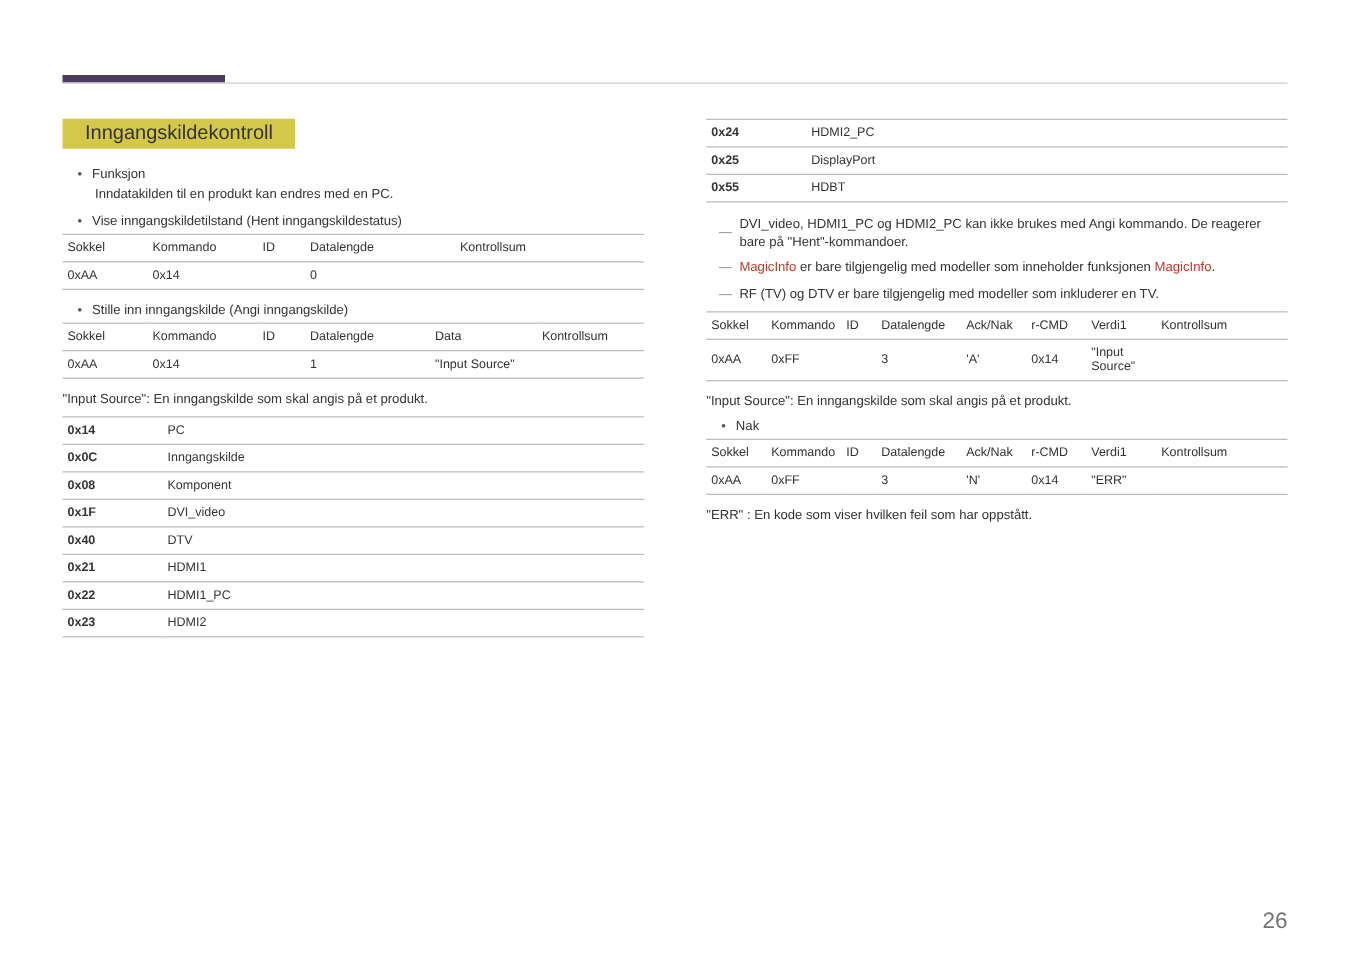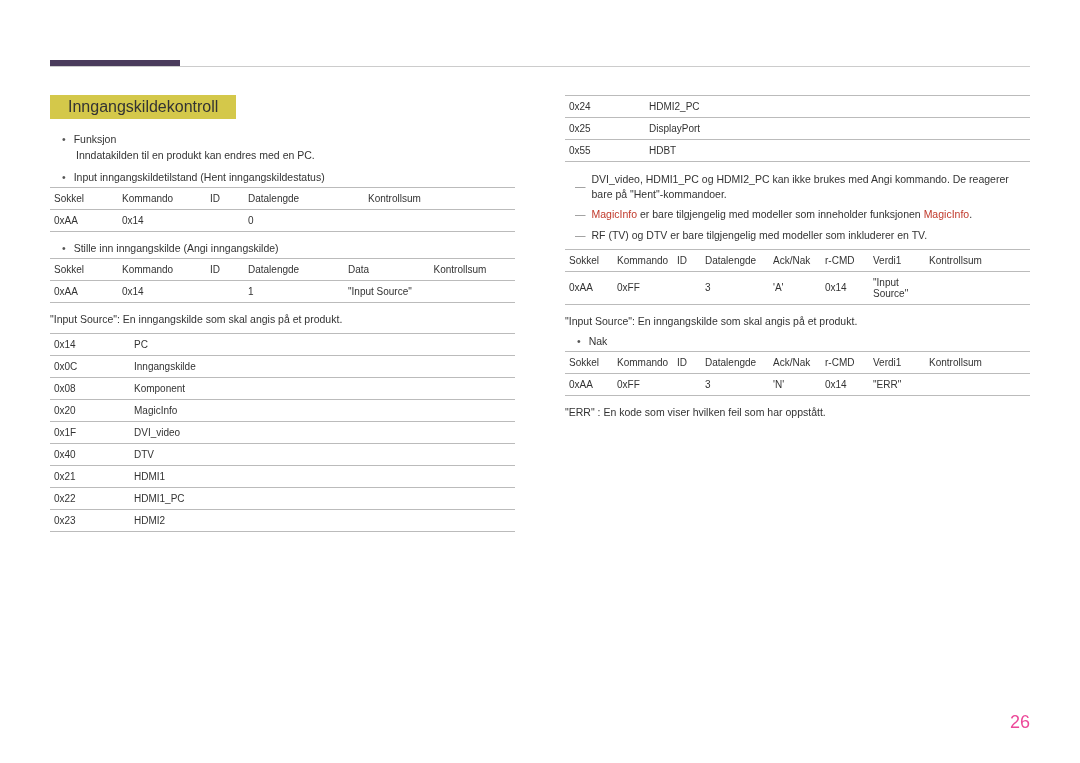--- a/index.html
+++ b/index.html
@@ -68,62 +68,62 @@
   }
   th, td {
     text-align: left;
     padding: 5px 4px;
     font-weight: normal;
     font-size: 10px;
     border-bottom: 1px solid #bbb;
     overflow: hidden;
   }
   th { border-top: 1px solid #bbb; }
-  .codes-table td:first-child { width: 80px; }
+  .codes-table td:first-child { width: 80px; font-weight: bold; }
   .note-row {
     display: flex;
     align-items: center;
     margin-bottom: 6px;
     padding-left: 10px;
     line-height: 1.4;
   }
   .note-row::before {
     content: "―";
     margin-right: 6px;
     color: #888;
     flex-shrink: 0;
   }
   .red { color: #c0392b; }
   .desc { margin: 8px 0; }
   .page-num {
     position: absolute;
-    bottom: 30px;
+    bottom: 16px;
     right: 50px;
     font-size: 18px;
-    color: #ec4899;
+    color: #737373;
   }
 </style>
 </head>
 <body>
 
 <div class="top-bar"></div>
 <div class="top-rule"></div>
 
 <div class="content">
 
   <div class="col">
     <h2 class="section-title">Inngangskildekontroll</h2>
 
     <div class="bullet-row">
         <span>Funksjon</span>
       </div>
     <div class="sub-text">Inndatakilden til en produkt kan endres med en PC.</div>
 
     <div class="bullet-row">
-        <span>Input inngangskildetilstand (Hent inngangskildestatus)</span>
+        <span>Vise inngangskildetilstand (Hent inngangskildestatus)</span>
       </div>
 
     <table>
       <tbody>
           <tr>
         <th style="width:68px">Sokkel</th>
         <th style="width:88px">Kommando</th>
         <th style="width:38px">ID</th>
         <th style="width:120px">Datalengde</th>
         <th>Kontrollsum</th>
@@ -171,24 +171,20 @@
             <td style="border-top: 1px solid rgb(187, 187, 187);">0x14</td>
             <td style="border-top: 1px solid rgb(187, 187, 187);">PC</td>
           </tr>
           <tr>
             <td>0x0C</td>
             <td>Inngangskilde</td>
           </tr>
           <tr>
             <td>0x08</td>
             <td>Komponent</td>
-          </tr>
-          <tr>
-            <td>0x20</td>
-            <td>MagicInfo</td>
           </tr>
           <tr>
             <td>0x1F</td>
             <td>DVI_video</td>
           </tr>
           <tr>
             <td>0x40</td>
             <td>DTV</td>
           </tr>
           <tr>

